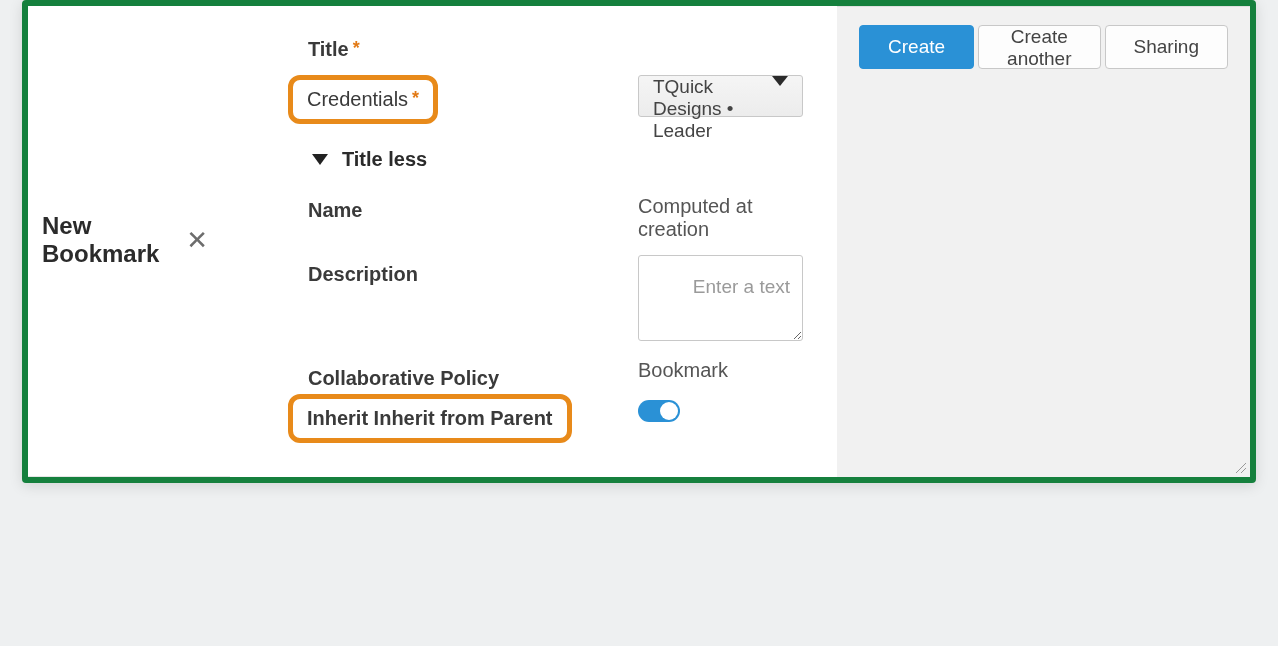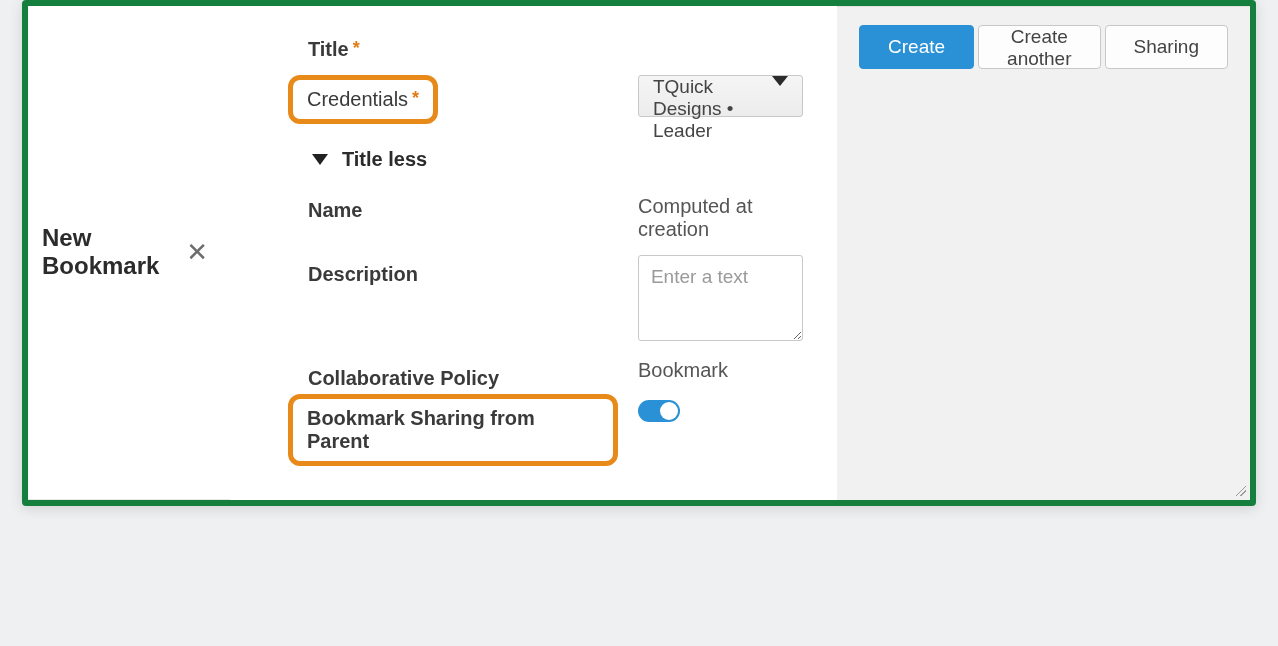--- a/index.html
+++ b/index.html
@@ -83,22 +83,22 @@
     width: 0; height: 0;
     border-left: 8px solid transparent;
     border-right: 8px solid transparent;
     border-top: 11px solid #222; margin-left: 4px;
   }
   .show-less-text { font-size: 20px; font-weight: 600; color: #2b2b2b; }
   .static-val { font-size: 20px; color: #555; padding-top: 4px; }
   .ta {
     width: 100%; height: 86px;
     border: 1px solid #c8c8c8; border-radius: 3px;
-    padding: 10px 12px; font-size: 19px; color: #333;
-    resize: both; font-family: inherit;
+    padding: 20px 12px; font-size: 19px; color: #333;
+    resize: both; font-family: inherit; text-align: right;
   }
   .ta::placeholder { color: #9a9a9a; }
   .toggle {
     width: 42px; height: 22px; border-radius: 11px;
     background: #2a91d6; position: relative; cursor: pointer;
     margin-top: 6px;
   }
   .toggle .knob {
     position: absolute; right: 2px; top: 2px;
     width: 18px; height: 18px; border-radius: 50%;
@@ -183,21 +183,21 @@
         <div class="label-col light">Collaborative Policy</div>
         <div class="input-col">
           <div class="static-val" style="padding-top:0;">Bookmark</div>
         </div>
       </div>
 
       <div class="form-row" style="margin-bottom:0;">
         <div class="label-col" style="padding-top:0;">
           <span class="highlight-wrapper">
             <span class="highlight-box">
-              <span style="font-weight:600;">Bookmark Sharing from Parent</span>
+              <span style="font-weight:600;">Inherit Inherit from Parent</span>
             </span>
           </span>
         </div>
         <div class="input-col">
           <div class="toggle">
             <div class="knob"></div>
           </div>
         </div>
       </div>
 

